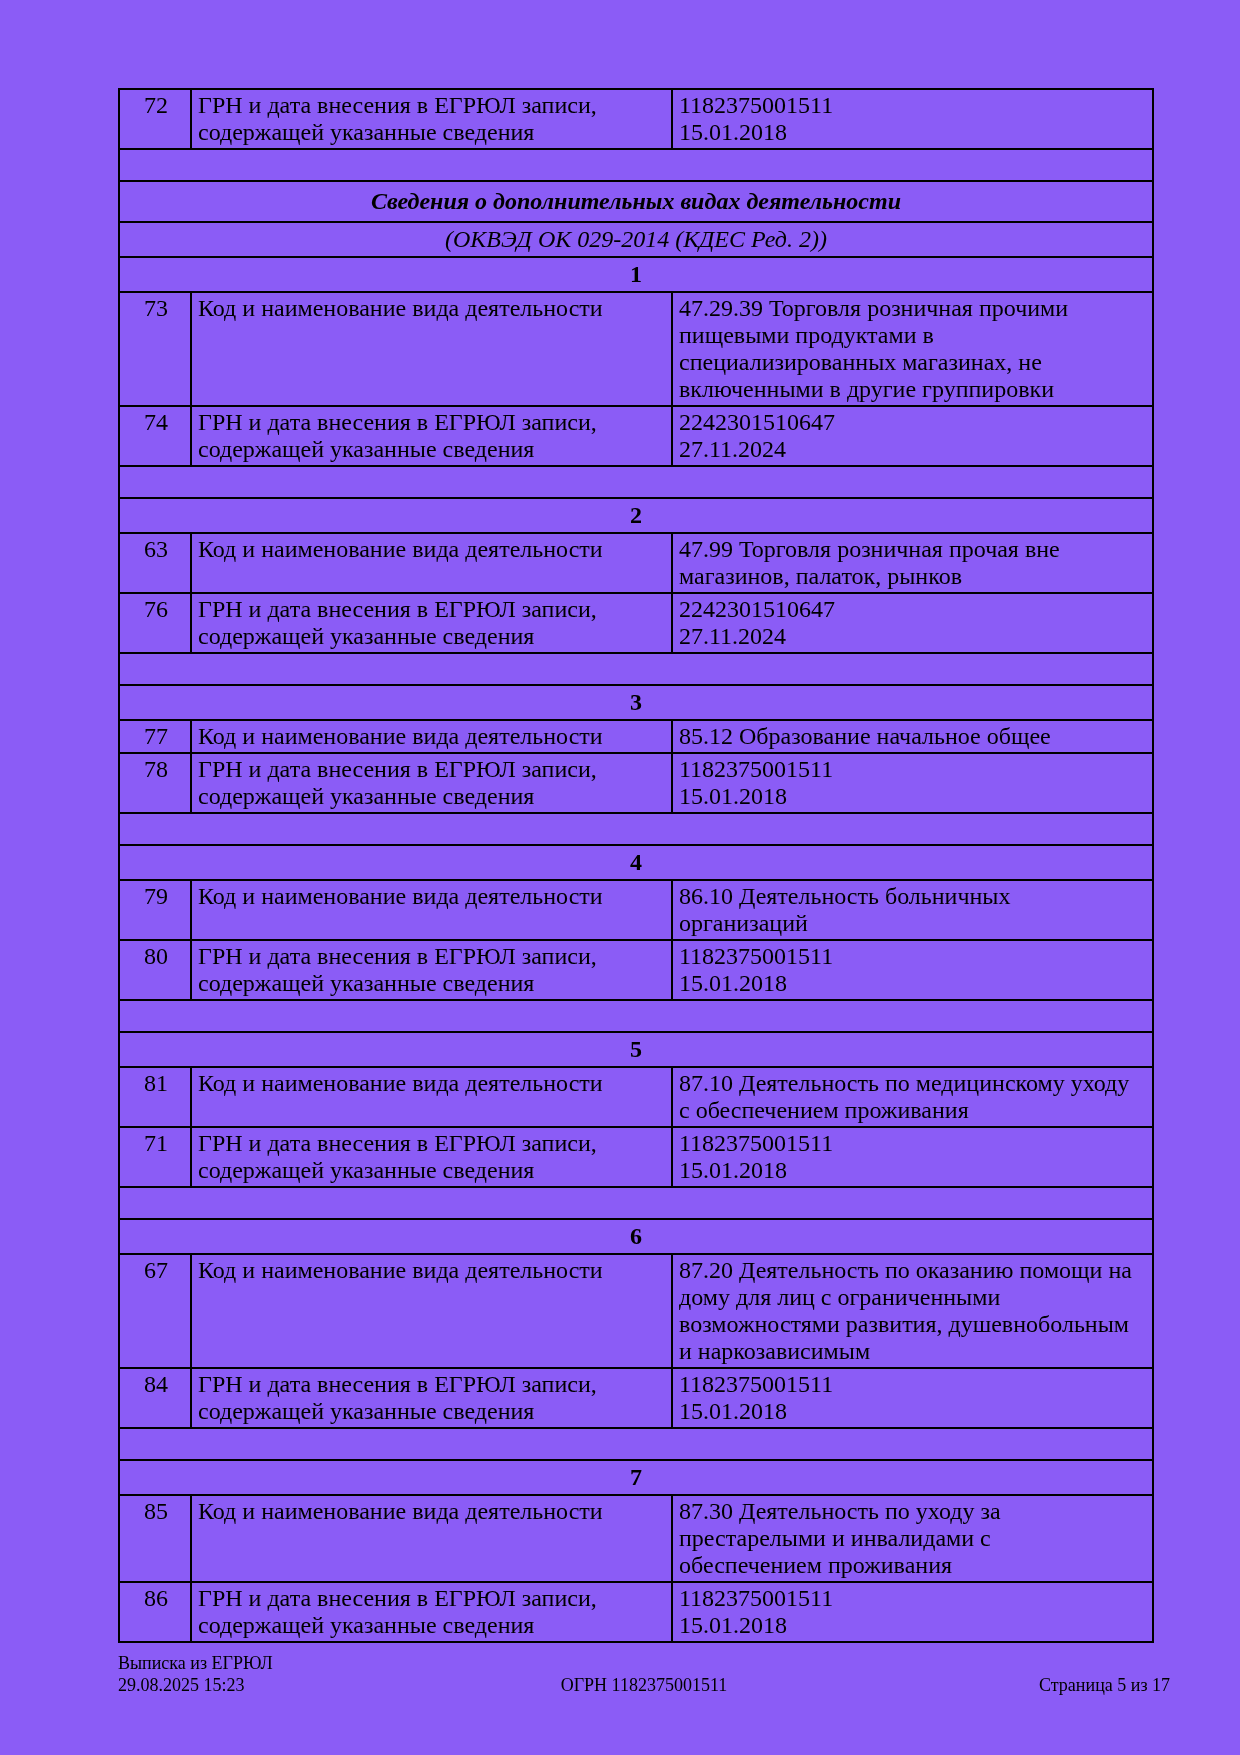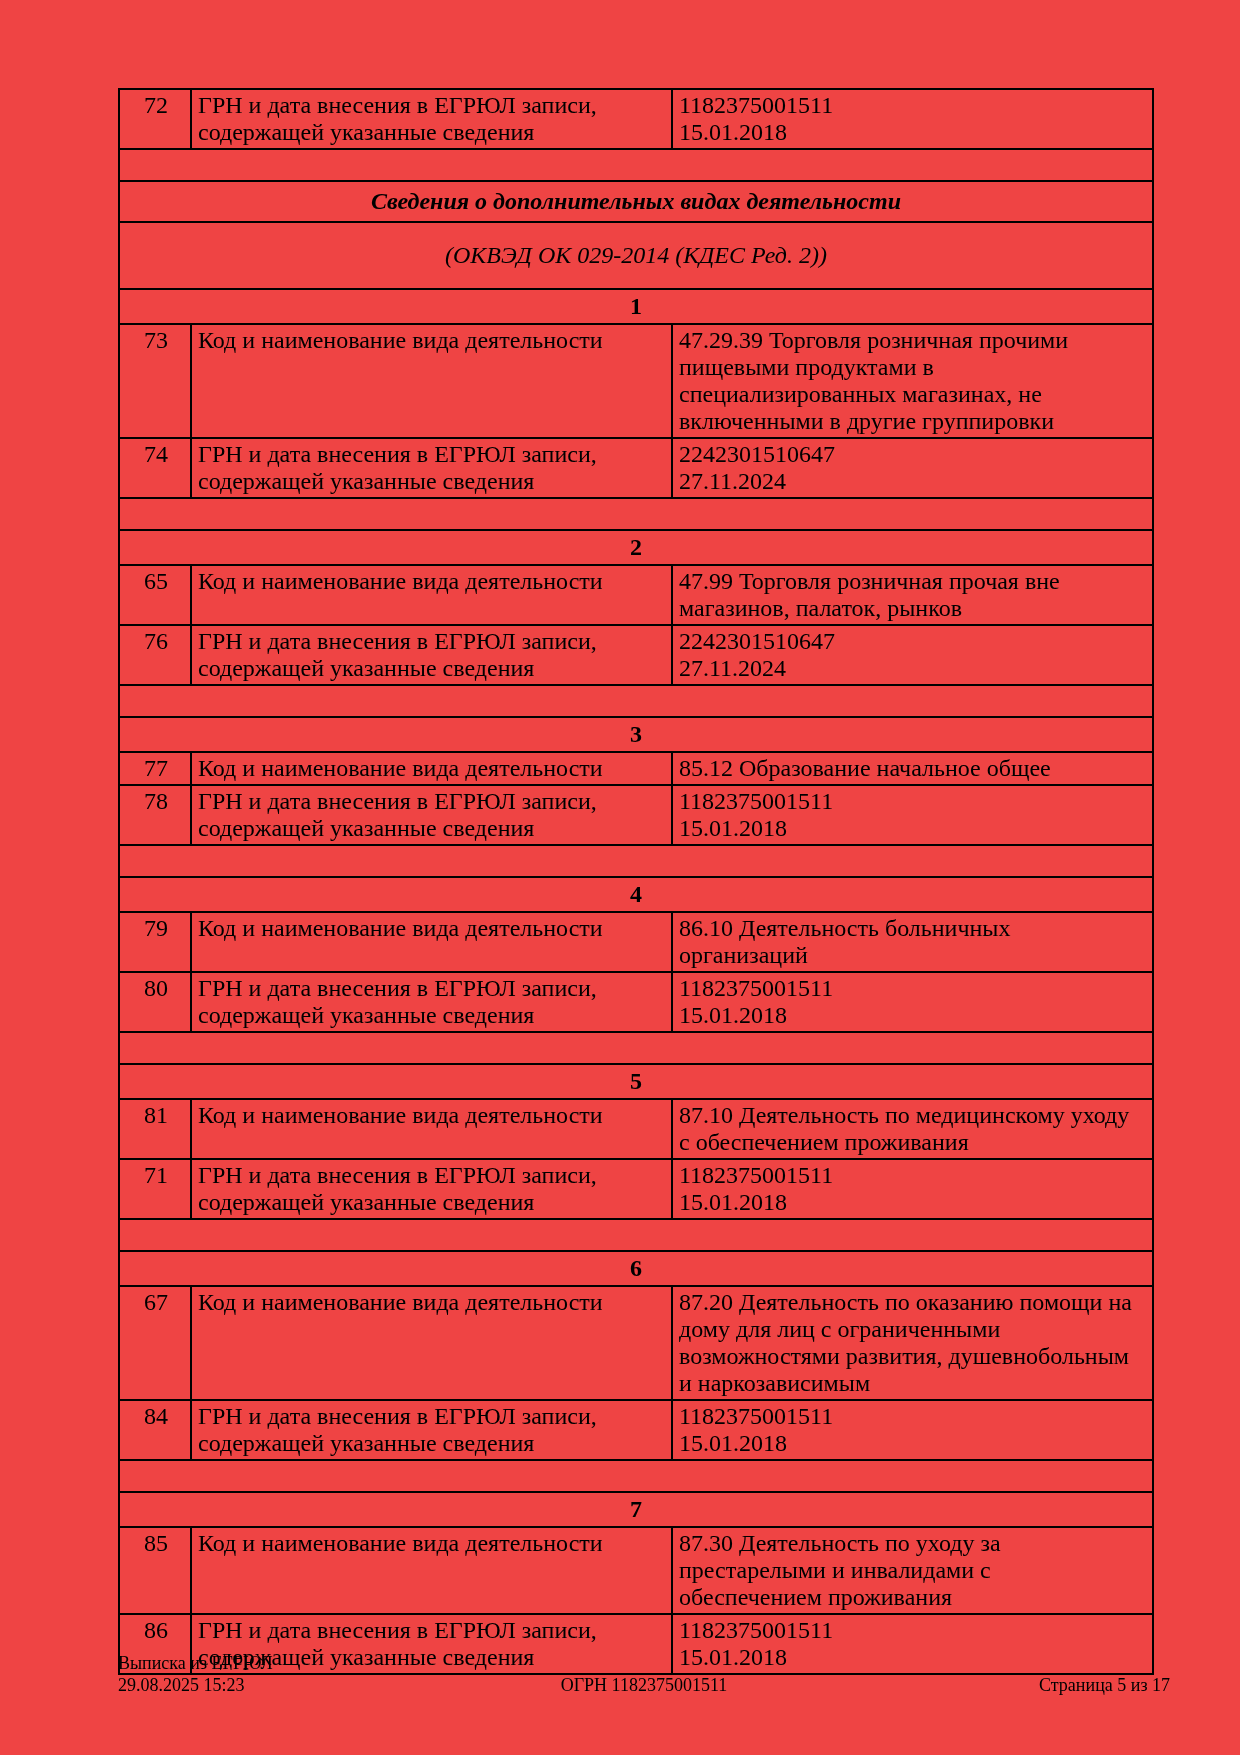--- a/index.html
+++ b/index.html
@@ -6,21 +6,21 @@
     margin: 0;
     padding: 0;
     background: #ffffff;
     color: #000000;
     font-family: "Liberation Serif", "DejaVu Serif", serif;
   }
   .sheet {
     position: relative;
     width: 1240px;
     height: 1755px;
-    background: #ef4444;
+    background: #8b5cf6;
     overflow: hidden;
   }
   table.egrul {
     position: absolute;
     left: 118px;
     top: 88px;
     width: 1034px;
     border-collapse: collapse;
     table-layout: fixed;
   }
@@ -49,21 +49,21 @@
   }
   tr.sec-title td {
     text-align: center;
     font-weight: bold;
     font-style: italic;
     padding: 6px 2px;
   }
   tr.sec-subtitle td {
     text-align: center;
     font-style: italic;
-    padding: 19px 2px;
+    padding: 3px 2px;
   }
   tr.sec-num td {
     text-align: center;
     font-weight: bold;
     padding: 3px 2px;
   }
   .footer {
     position: absolute;
     left: 118px;
     top: 1652px;
@@ -128,21 +128,21 @@
 27.11.2024</td>
       </tr>
       <tr class="spacer">
           <td colspan="3"></td>
         </tr>
 
       <tr class="sec-num">
         <td colspan="3">2</td>
       </tr>
       <tr>
-        <td class="num">65</td>
+        <td class="num">63</td>
         <td class="label">Код и наименование вида деятельности</td>
         <td class="value">47.99 Торговля розничная прочая вне
 магазинов, палаток, рынков</td>
       </tr>
       <tr>
         <td class="num">76</td>
         <td class="label">ГРН и дата внесения в ЕГРЮЛ записи,
 содержащей указанные сведения</td>
         <td class="value">2242301510647
 27.11.2024</td>

